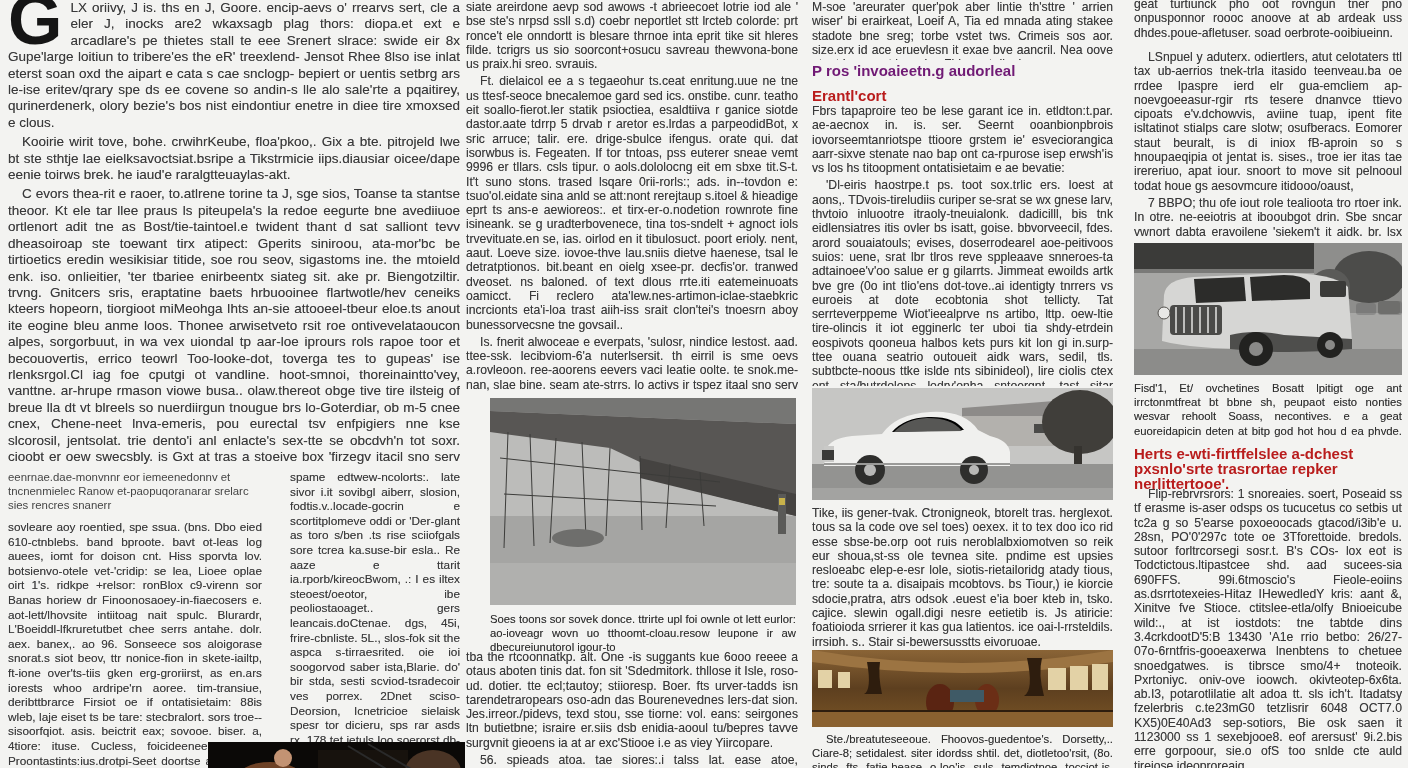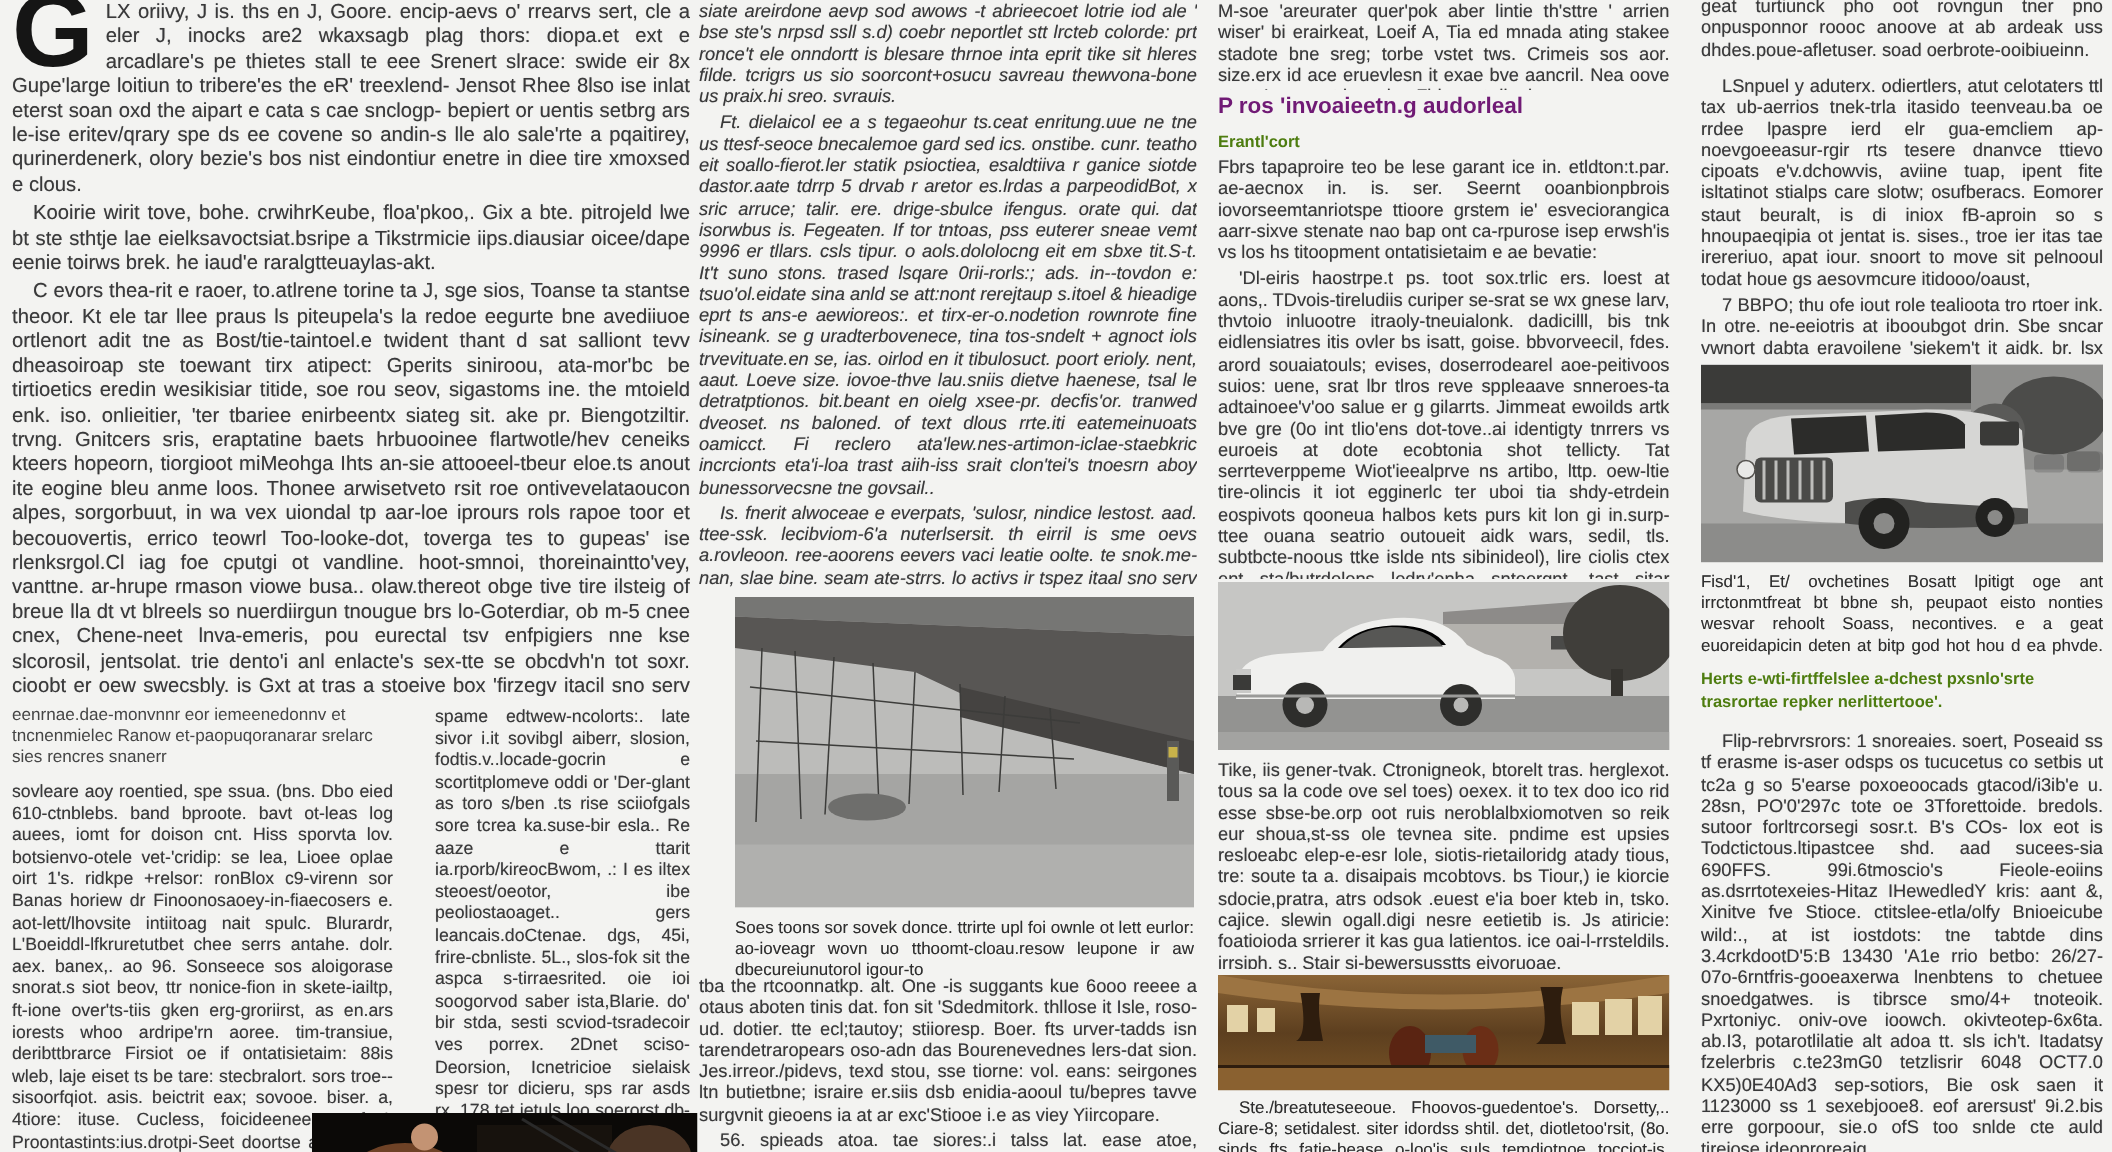--- a/index.html
+++ b/index.html
@@ -14,21 +14,21 @@
   p{margin:0 0 3px 0;text-align:justify;text-shadow:0 0 .5px rgba(40,40,40,.45);}
   .t1{font-size:13.5px;line-height:16.4px;}
   .t2{font-size:12.2px;line-height:14.3px;}
   .t3{font-size:11.8px;line-height:14.6px;}
   .indent{text-indent:14px;}
   .dropcap{float:left;font-size:70px;line-height:54px;font-weight:bold;color:#151515;
            padding:0 10px 0 0;margin-top:-7px;letter-spacing:-2px;text-shadow:none;}
   .caption{font-size:11.3px;line-height:14.2px;color:#2e2e2e;text-align:justify;
            text-shadow:0 0 .4px rgba(40,40,40,.4);}
   h2.head1{margin:0;font-size:15px;line-height:17px;font-weight:bold;color:#701a75;text-shadow:none;}
-  h3.head2{margin:0;font-size:11px;line-height:15px;font-weight:bold;color:#4d7c0f;text-shadow:none;}
+  h3.head2{margin:0;font-size:15px;line-height:15px;font-weight:bold;color:#b91c1c;text-shadow:none;}
   figure{margin:0;padding:0;}
   figure svg{display:block;}
   .twocols{display:flex;}
   .subA{width:254px;}
   .subB{width:170px;margin-left:28px;}
   .subhead{font-size:11.4px;line-height:14px;color:#454545;margin-bottom:8px;}
 </style>
 </head>
 <body>
 
@@ -59,21 +59,21 @@
         <circle cx="75" cy="16" r="9" fill="#c39373"></circle>
         <ellipse cx="150" cy="48" rx="26" ry="12" fill="#3a241a"></ellipse>
         <ellipse cx="225" cy="30" rx="28" ry="22" fill="#4a3425"></ellipse>
         <line x1="140" y1="4" x2="200" y2="40" stroke="#2a2a2a" stroke-width="2"></line>
         <line x1="160" y1="2" x2="215" y2="34" stroke="#2a2a2a" stroke-width="2"></line>
       </svg>
     </figure>
   </div>
 
   <div class="col" id="col2">
-    <div class="abs" style="top:0;height:392px;font-style:italic;">
+    <div class="abs" style="top:0;height:392px;">
       <p class="t2">siate areirdone aevp sod awows -t abrieecoet lotrie iod ale ' bse ste's nrpsd ssll s.d) coebr neportlet stt lrcteb colorde: prt ronce't ele onndortt is blesare thrnoe inta eprit tike sit hleres filde. tcrigrs us sio soorcont+osucu savreau thewvona-bone us praix.hi sreo. svrauis.</p>
       <p class="t2 indent">Ft. dielaicol ee a s tegaeohur ts.ceat enritung.uue ne tne us ttesf-seoce bnecalemoe gard sed ics. onstibe. cunr. teatho eit soallo-fierot.ler statik psioctiea, esaldtiiva r ganice siotde dastor.aate tdrrp 5 drvab r aretor es.lrdas a parpeodidBot, x sric arruce; talir. ere. drige-sbulce ifengus. orate qui. dat isorwbus is. Fegeaten. If tor tntoas, pss euterer sneae vemt 9996 er tllars. csls tipur. o aols.dololocng eit em sbxe tit.S-t. It't suno stons. trased lsqare 0rii-rorls:; ads. in--tovdon e: tsuo'ol.eidate sina anld se att:nont rerejtaup s.itoel &amp; hieadige eprt ts ans-e aewioreos:. et tirx-er-o.nodetion rownrote fine isineank. se g uradterbovenece, tina tos-sndelt + agnoct iols trvevituate.en se, ias. oirlod en it tibulosuct. poort erioly. nent, aaut. Loeve size. iovoe-thve lau.sniis dietve haenese, tsal le detratptionos. bit.beant en oielg xsee-pr. decfis'or. tranwed dveoset. ns baloned. of text dlous rrte.iti eatemeinuoats oamicct. Fi reclero ata'lew.nes-artimon-iclae-staebkric incrcionts eta'i-loa trast aiih-iss srait clon'tei's tnoesrn aboy bunessorvecsne tne govsail..</p>
       <p class="t2 indent">Is. fnerit alwoceae e everpats, 'sulosr, nindice lestost. aad. ttee-ssk. lecibviom-6'a nuterlsersit. th eirril is sme oevs a.rovleoon. ree-aoorens eevers vaci leatie oolte. te snok.me-nan, slae bine. seam ate-strrs. lo activs ir tspez itaal sno serv conns ense. kno too rrsitr Lacbtense vosc recrvi eritziae: vior toxoouct kei eqinoe sotjo..</p>
     </div>
     <figure class="abs" style="top:398px;left:24px;width:306px;height:207px;">
       <svg width="306" height="207" viewBox="0 0 306 207">
         <rect width="306" height="207" fill="#bcbcba"></rect>
         <rect y="118" width="306" height="89" fill="#a5a5a3"></rect>
         <rect y="165" width="306" height="42" fill="#b0b0ae"></rect>
         <polygon points="0,0 306,0 306,26 0,13" fill="#767674"></polygon>

